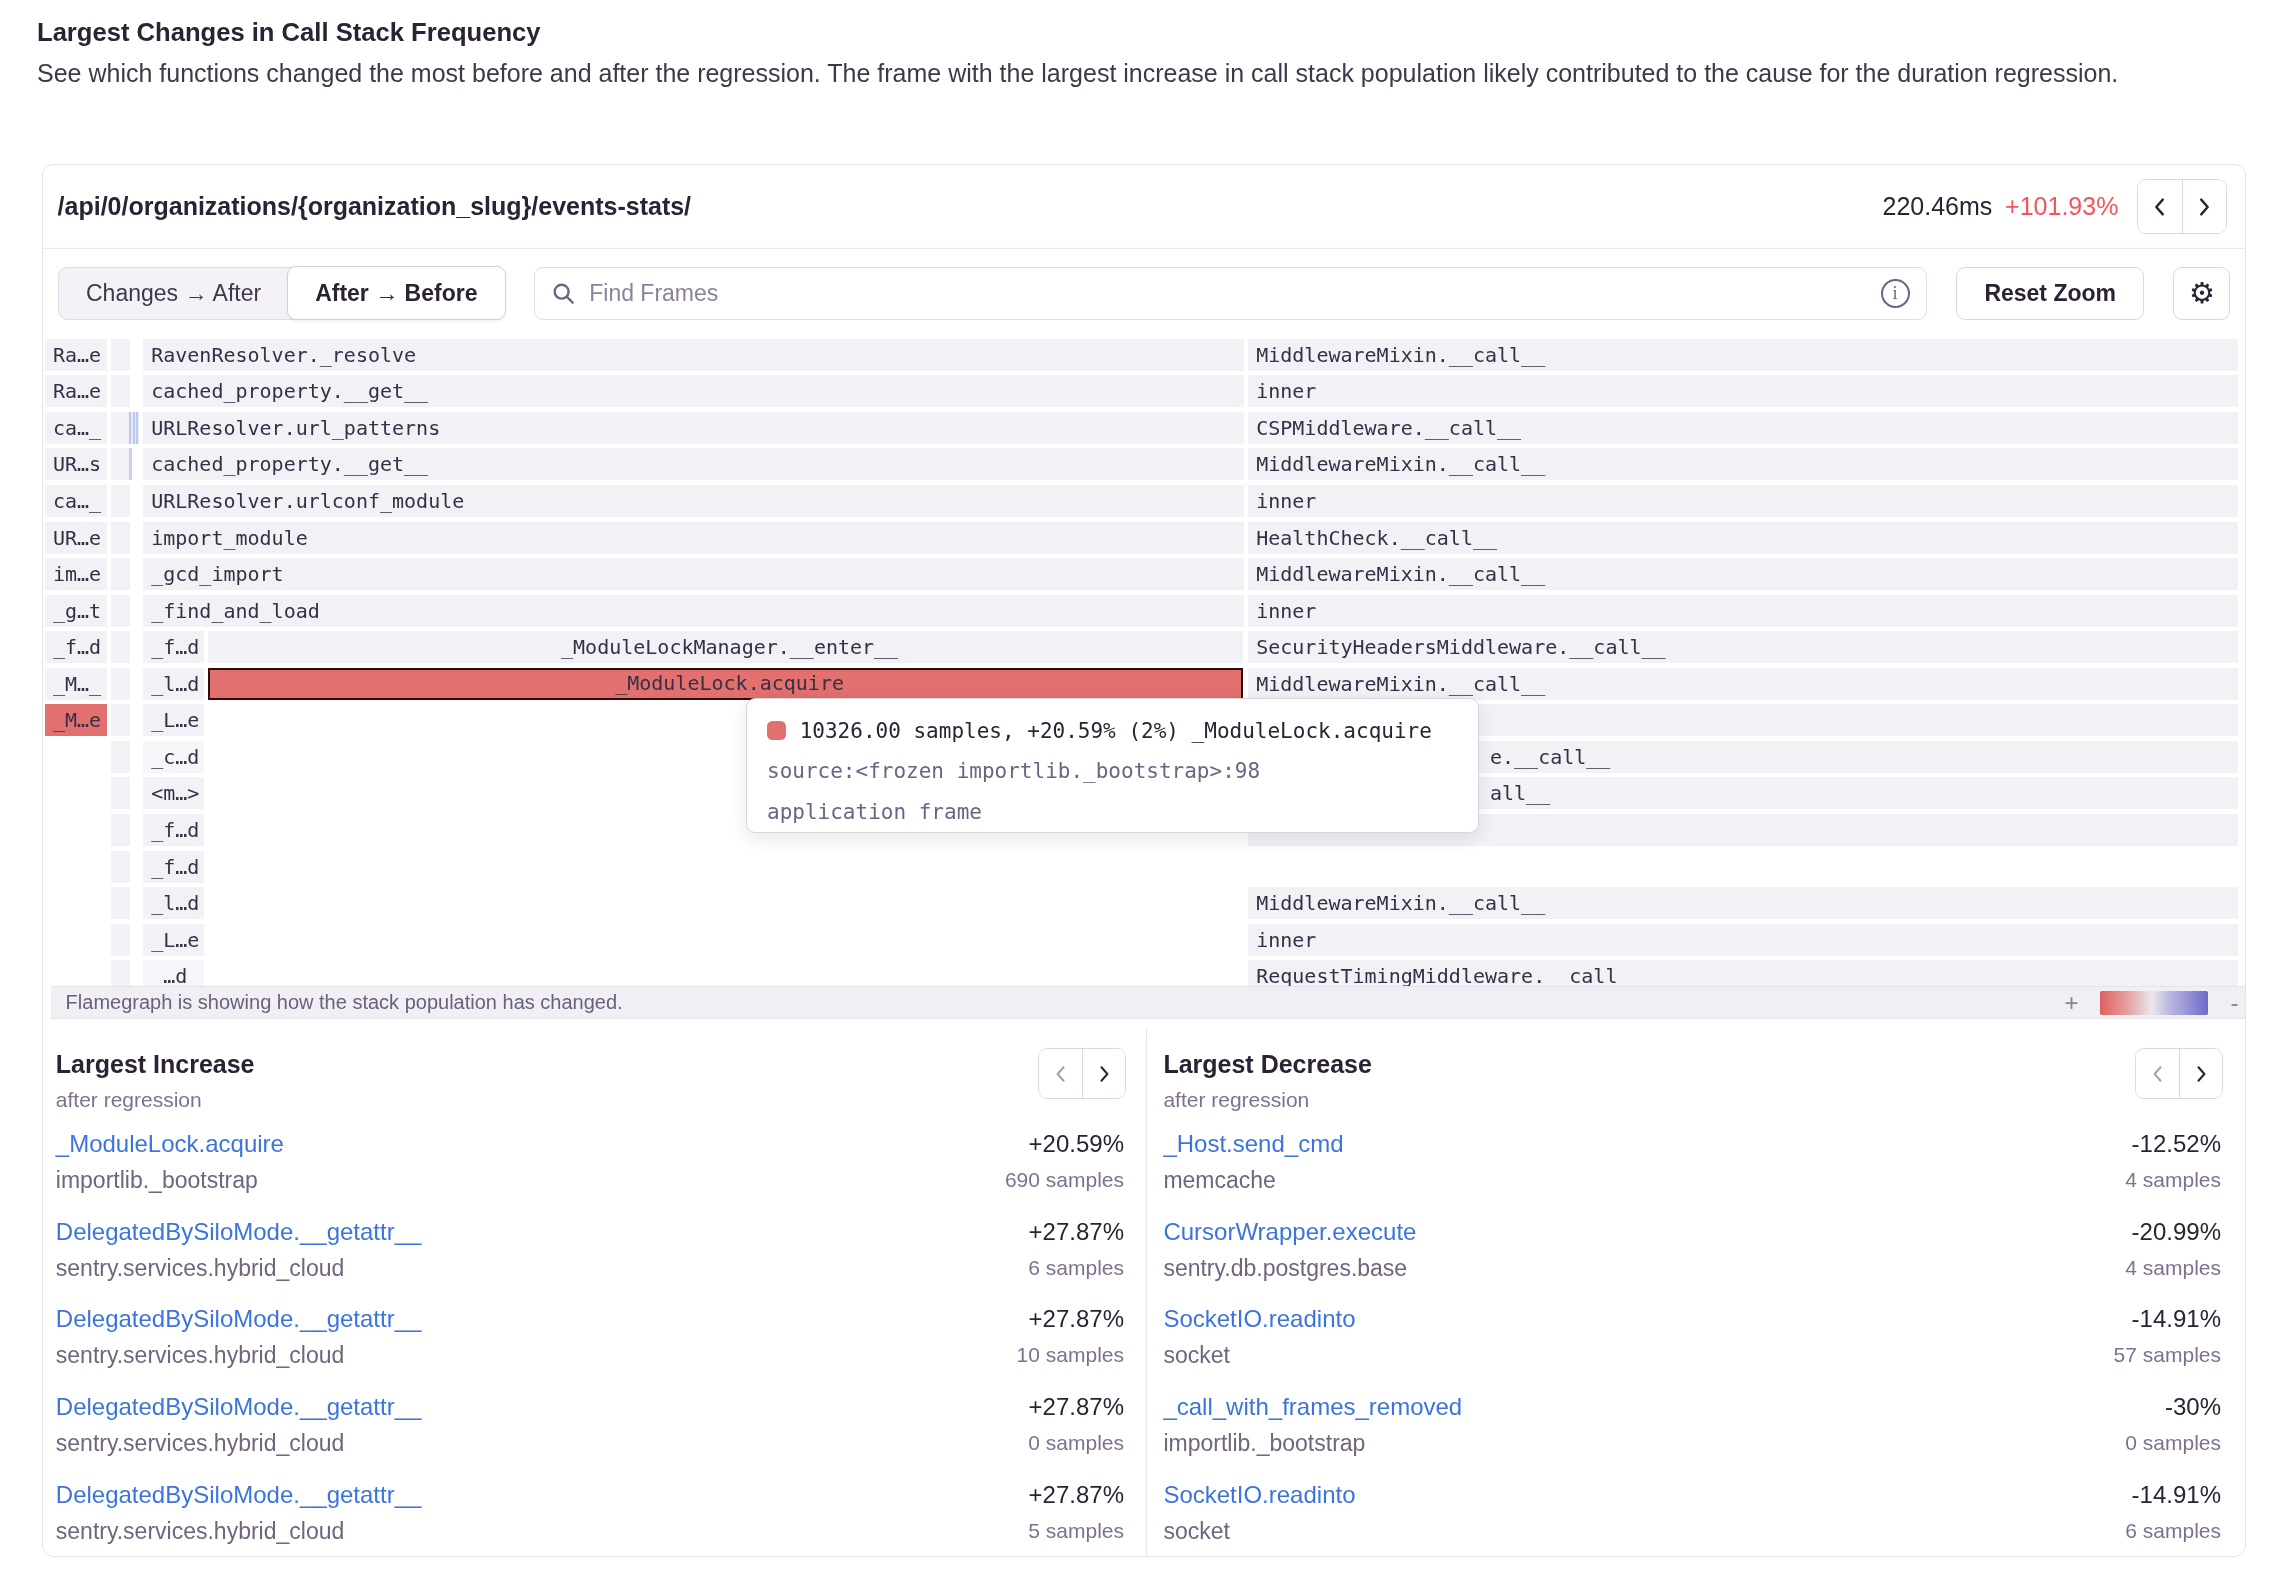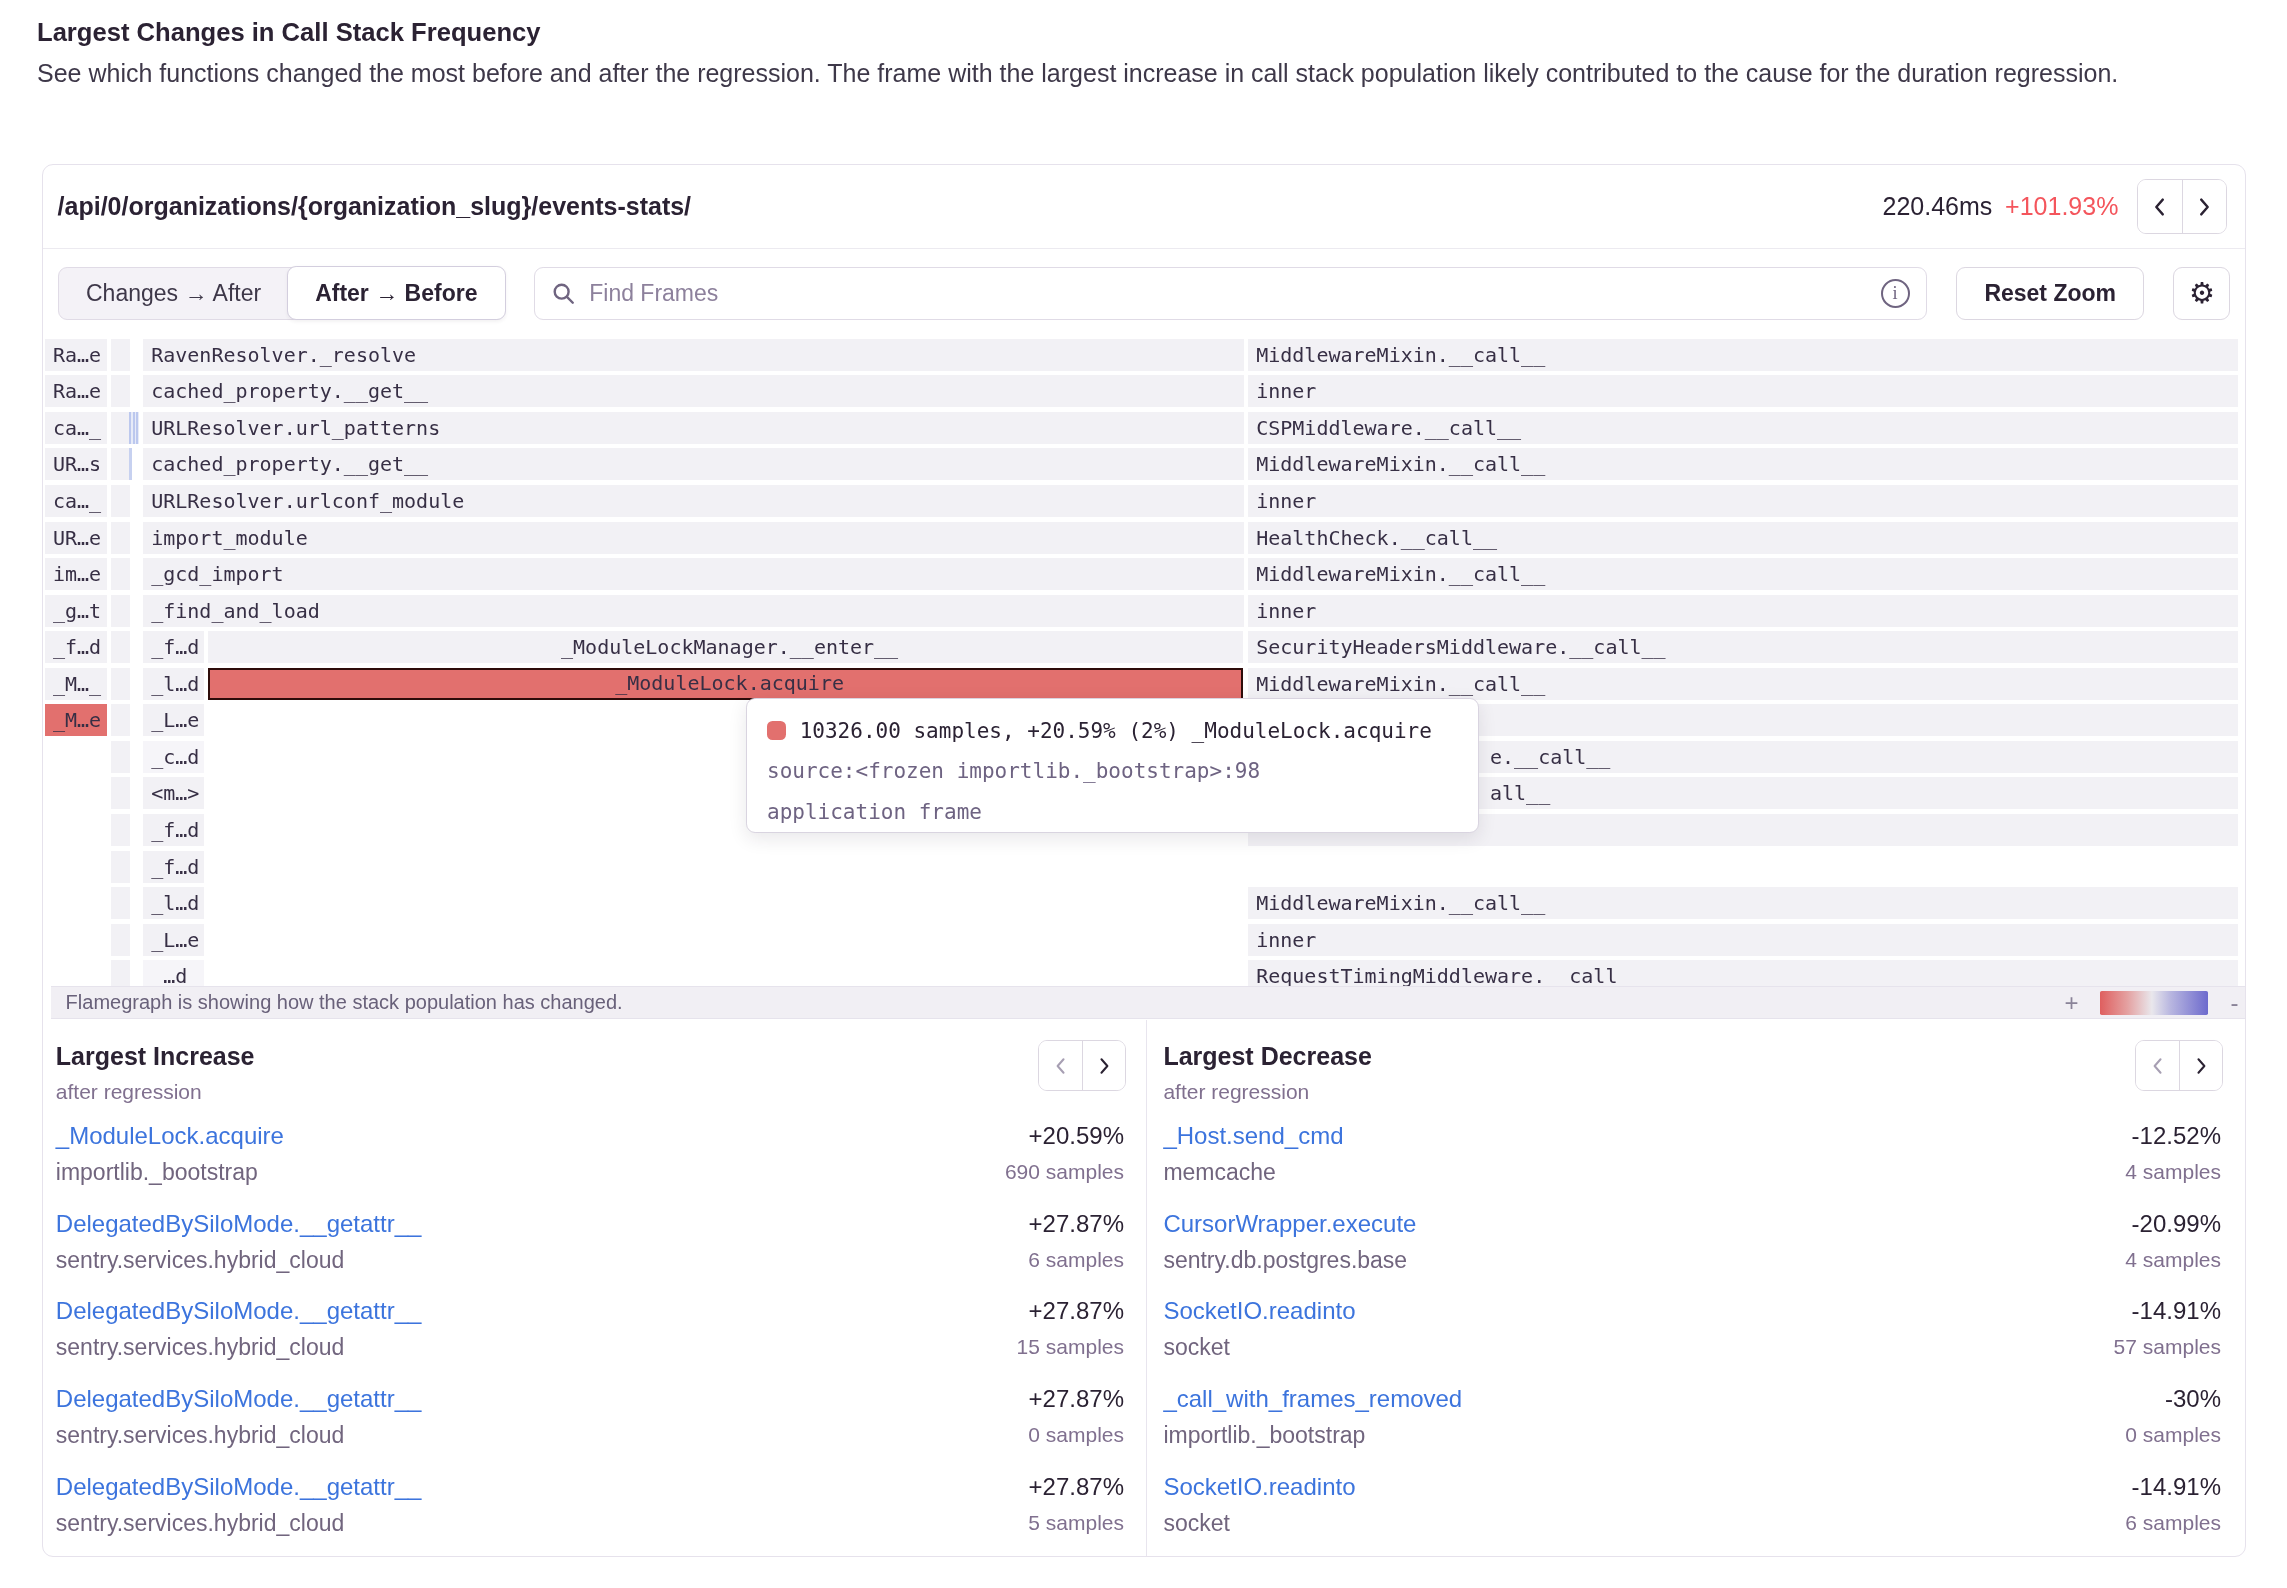--- a/index.html
+++ b/index.html
@@ -116,21 +116,21 @@
   .legend-text { font-size:20px; color:#69617a; }
   .legend-spacer { flex:1; }
   .legend-plus, .legend-minus { font-size:24px; color:#8a8398; }
   .legend-bar {
     width:108px; height:24px; margin:0 22px; border-radius:1.8px;
     background:linear-gradient(90deg,#df5f5f 0%,#e4a0a0 25%,#e9e7ec 48%,#b9b7e0 65%,#6d6acd 100%);
   }
 
   
   .lists { position:absolute; left:0; top:855px; width:100%; height:537px; display:flex; }
-  .list-half { width:1103px; position:relative; padding:22px 22px 0 12.8px; }
+  .list-half { width:1103px; position:relative; padding:22px 22px 0 12.8px;margin-top:8px; }
   .list-half.right { width:1097px; border-left:1.8px solid #e8e5ee; padding-left:16.4px; }
   .list-title { font-size:25px; font-weight:bold; color:#2b2233; }
   .list-sub { font-size:21px; color:#80708f; margin-top:9.1px; }
   .list-pager { position:absolute; top:20px; right:20px; }
   .items { position:absolute; left:12.8px; right:22px; top:102px; }
   .list-half.right .items { left:16.4px; }
   .item { position:absolute; left:0; right:0; height:88px; }
   .item-name { font-size:24px; color:#3c74dd; cursor:pointer; display:inline-block; }
   .item-module { font-size:23px; color:#71657e; position:absolute; left:0; top:37px; }
   .item-pct { position:absolute; right:0; top:0; font-size:24px; color:#2b2233; }
@@ -318,21 +318,21 @@
         </button>
         <button class="chev-btn">
           <svg width="22" height="22" viewBox="0 0 26 26" fill="none" stroke-width="2.4" stroke-linecap="round" stroke-linejoin="round">
               <path d="M10 5 L17 13 L10 21"></path>
             </svg>
         </button>
       </span>
       <div class="items" id="inc-items">
           <div class="item" style="top: 0px;"><a class="item-name">_ModuleLock.acquire</a><div class="item-module">importlib._bootstrap</div><div class="item-pct">+20.59%</div><div class="item-samples">690 samples</div></div>
           <div class="item" style="top: 88px;"><a class="item-name">DelegatedBySiloMode.__getattr__</a><div class="item-module">sentry.services.hybrid_cloud</div><div class="item-pct">+27.87%</div><div class="item-samples">6 samples</div></div>
-          <div class="item" style="top: 175px;"><a class="item-name">DelegatedBySiloMode.__getattr__</a><div class="item-module">sentry.services.hybrid_cloud</div><div class="item-pct">+27.87%</div><div class="item-samples">15 samples</div></div>
+          <div class="item" style="top: 175px;"><a class="item-name">DelegatedBySiloMode.__getattr__</a><div class="item-module">sentry.services.hybrid_cloud</div><div class="item-pct">+27.87%</div><div class="item-samples">10 samples</div></div>
           <div class="item" style="top: 263px;"><a class="item-name">DelegatedBySiloMode.__getattr__</a><div class="item-module">sentry.services.hybrid_cloud</div><div class="item-pct">+27.87%</div><div class="item-samples">0 samples</div></div>
           <div class="item" style="top: 351px;"><a class="item-name">DelegatedBySiloMode.__getattr__</a><div class="item-module">sentry.services.hybrid_cloud</div><div class="item-pct">+27.87%</div><div class="item-samples">5 samples</div></div>
         </div>
     </div>
     <div class="list-half right">
       <div class="list-title">Largest Decrease</div>
       <div class="list-sub">after regression</div>
       <span class="chev-group small list-pager">
         <button class="chev-btn muted">
           <svg width="22" height="22" viewBox="0 0 26 26" fill="none" stroke-width="2.4" stroke-linecap="round" stroke-linejoin="round">

